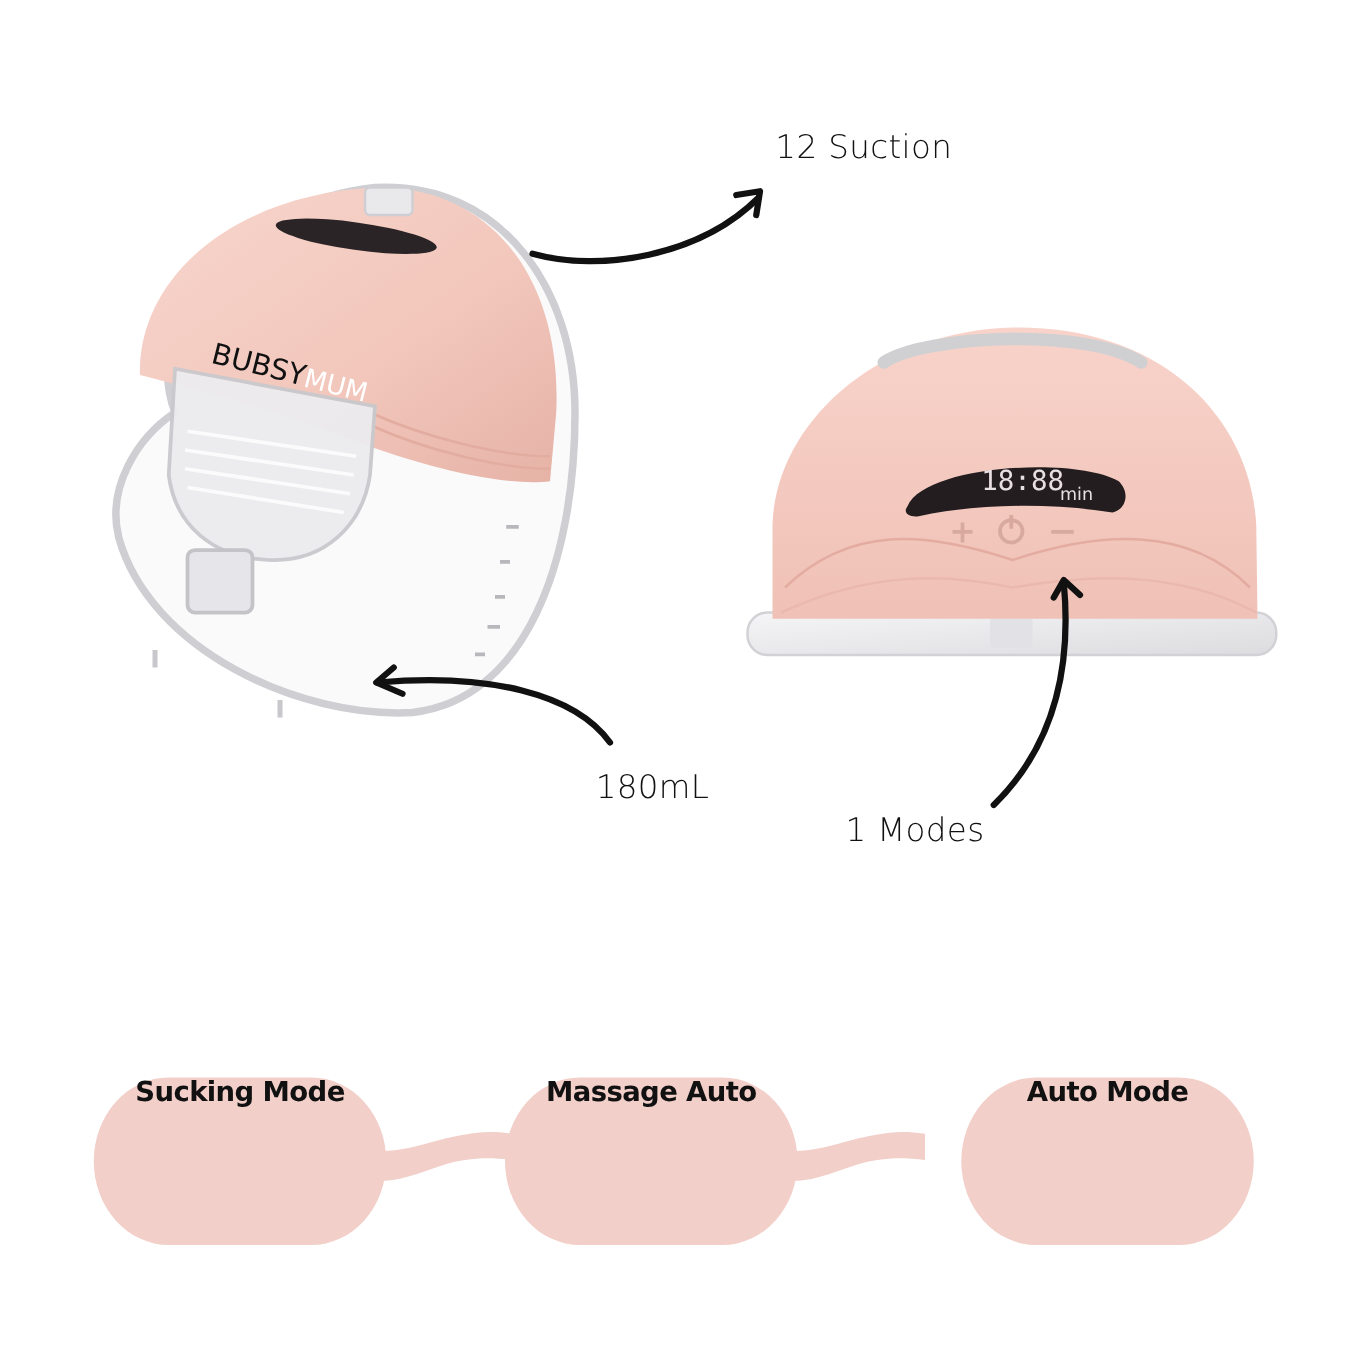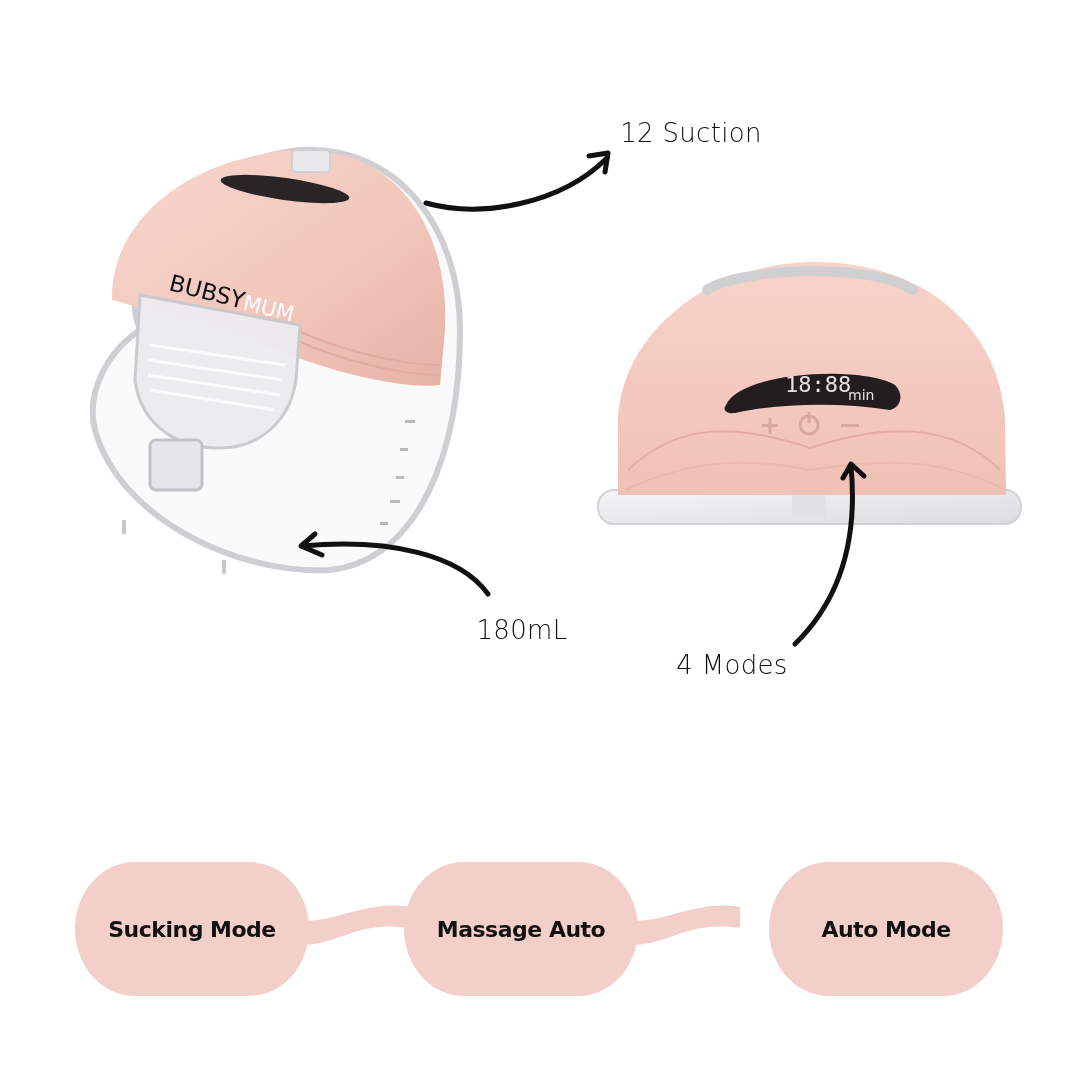--- a/index.html
+++ b/index.html
@@ -1,21 +1,21 @@
 <!DOCTYPE html>
 <html><head>
 <meta charset="utf-8">
 <style>
   html, body { margin:0; padding:0; background:#ffffff; }
   body { width:1080px; height:1080px; position:relative; overflow:hidden;
          font-family:"Liberation Sans", "DejaVu Sans", sans-serif; color:#111; }
   .label { position:absolute; text-align:center; font-size:26px; line-height:39px;
            color:#111; letter-spacing:0.3px; font-family:"DejaVu Sans", sans-serif; font-weight:300; }
   .pill { position:absolute; top:862px; height:134px; width:234px; background:#f2cfc9;
-          border-radius:60px / 67px; display:flex; align-items:center; justify-content:center; }
+          border-radius:60px / 67px; display:flex; align-items:flex-start; justify-content:center; }
   .pill span { font-family:"DejaVu Sans", sans-serif; font-weight:bold; font-size:22px; color:#111;
                letter-spacing:-0.5px; }
   svg { position:absolute; left:0; top:0; }
 </style>
 </head>
 <body>
 
 <svg width="1080" height="1080" viewBox="0 0 1080 1080">
   <defs>
     <linearGradient id="pinkDome" x1="0" y1="0" x2="1" y2="1">
@@ -110,30 +110,30 @@
     <path d="M795 644 C 840 600, 858 540, 851 466"></path>
     <path d="M843 478 L 851 464 L 864 476"></path>
   </g>
 
   <g fill="#f2cfc9">
     <path d="M300 921 C 330 921, 345 912, 370 908 C 385 905, 395 905, 410 907 L 410 928 C 395 926, 385 926, 372 928 C 345 932, 330 945, 300 945 Z"></path>
     <path d="M630 921 C 660 921, 675 912, 700 908 C 715 905, 725 905, 740 907 L 740 928 C 725 926, 715 926, 702 928 C 675 932, 660 945, 630 945 Z"></path>
   </g>
 </svg>
 
-<div class="label" style="left:596px; top:114px; width:190px;">
+<div class="label" style="left:596px; top:99px; width:190px;">
   <div>12 Suction</div>
 </div>
 
 <div class="label" style="left:432px; top:611px; width:180px;">
   <div>180mL</div>
 </div>
 
 <div class="label" style="left:652px; top:646px; width:160px;">
-  <div>4 Modes</div>
+  <div>1 Modes</div>
 </div>
 
 <div class="pill" style="left:75px;">
   <span>Sucking Mode</span>
 </div>
 <div class="pill" style="left:404px;">
   <span>Massage Auto</span>
 </div>
 <div class="pill" style="left:769px;">
   <span>Auto Mode</span>

